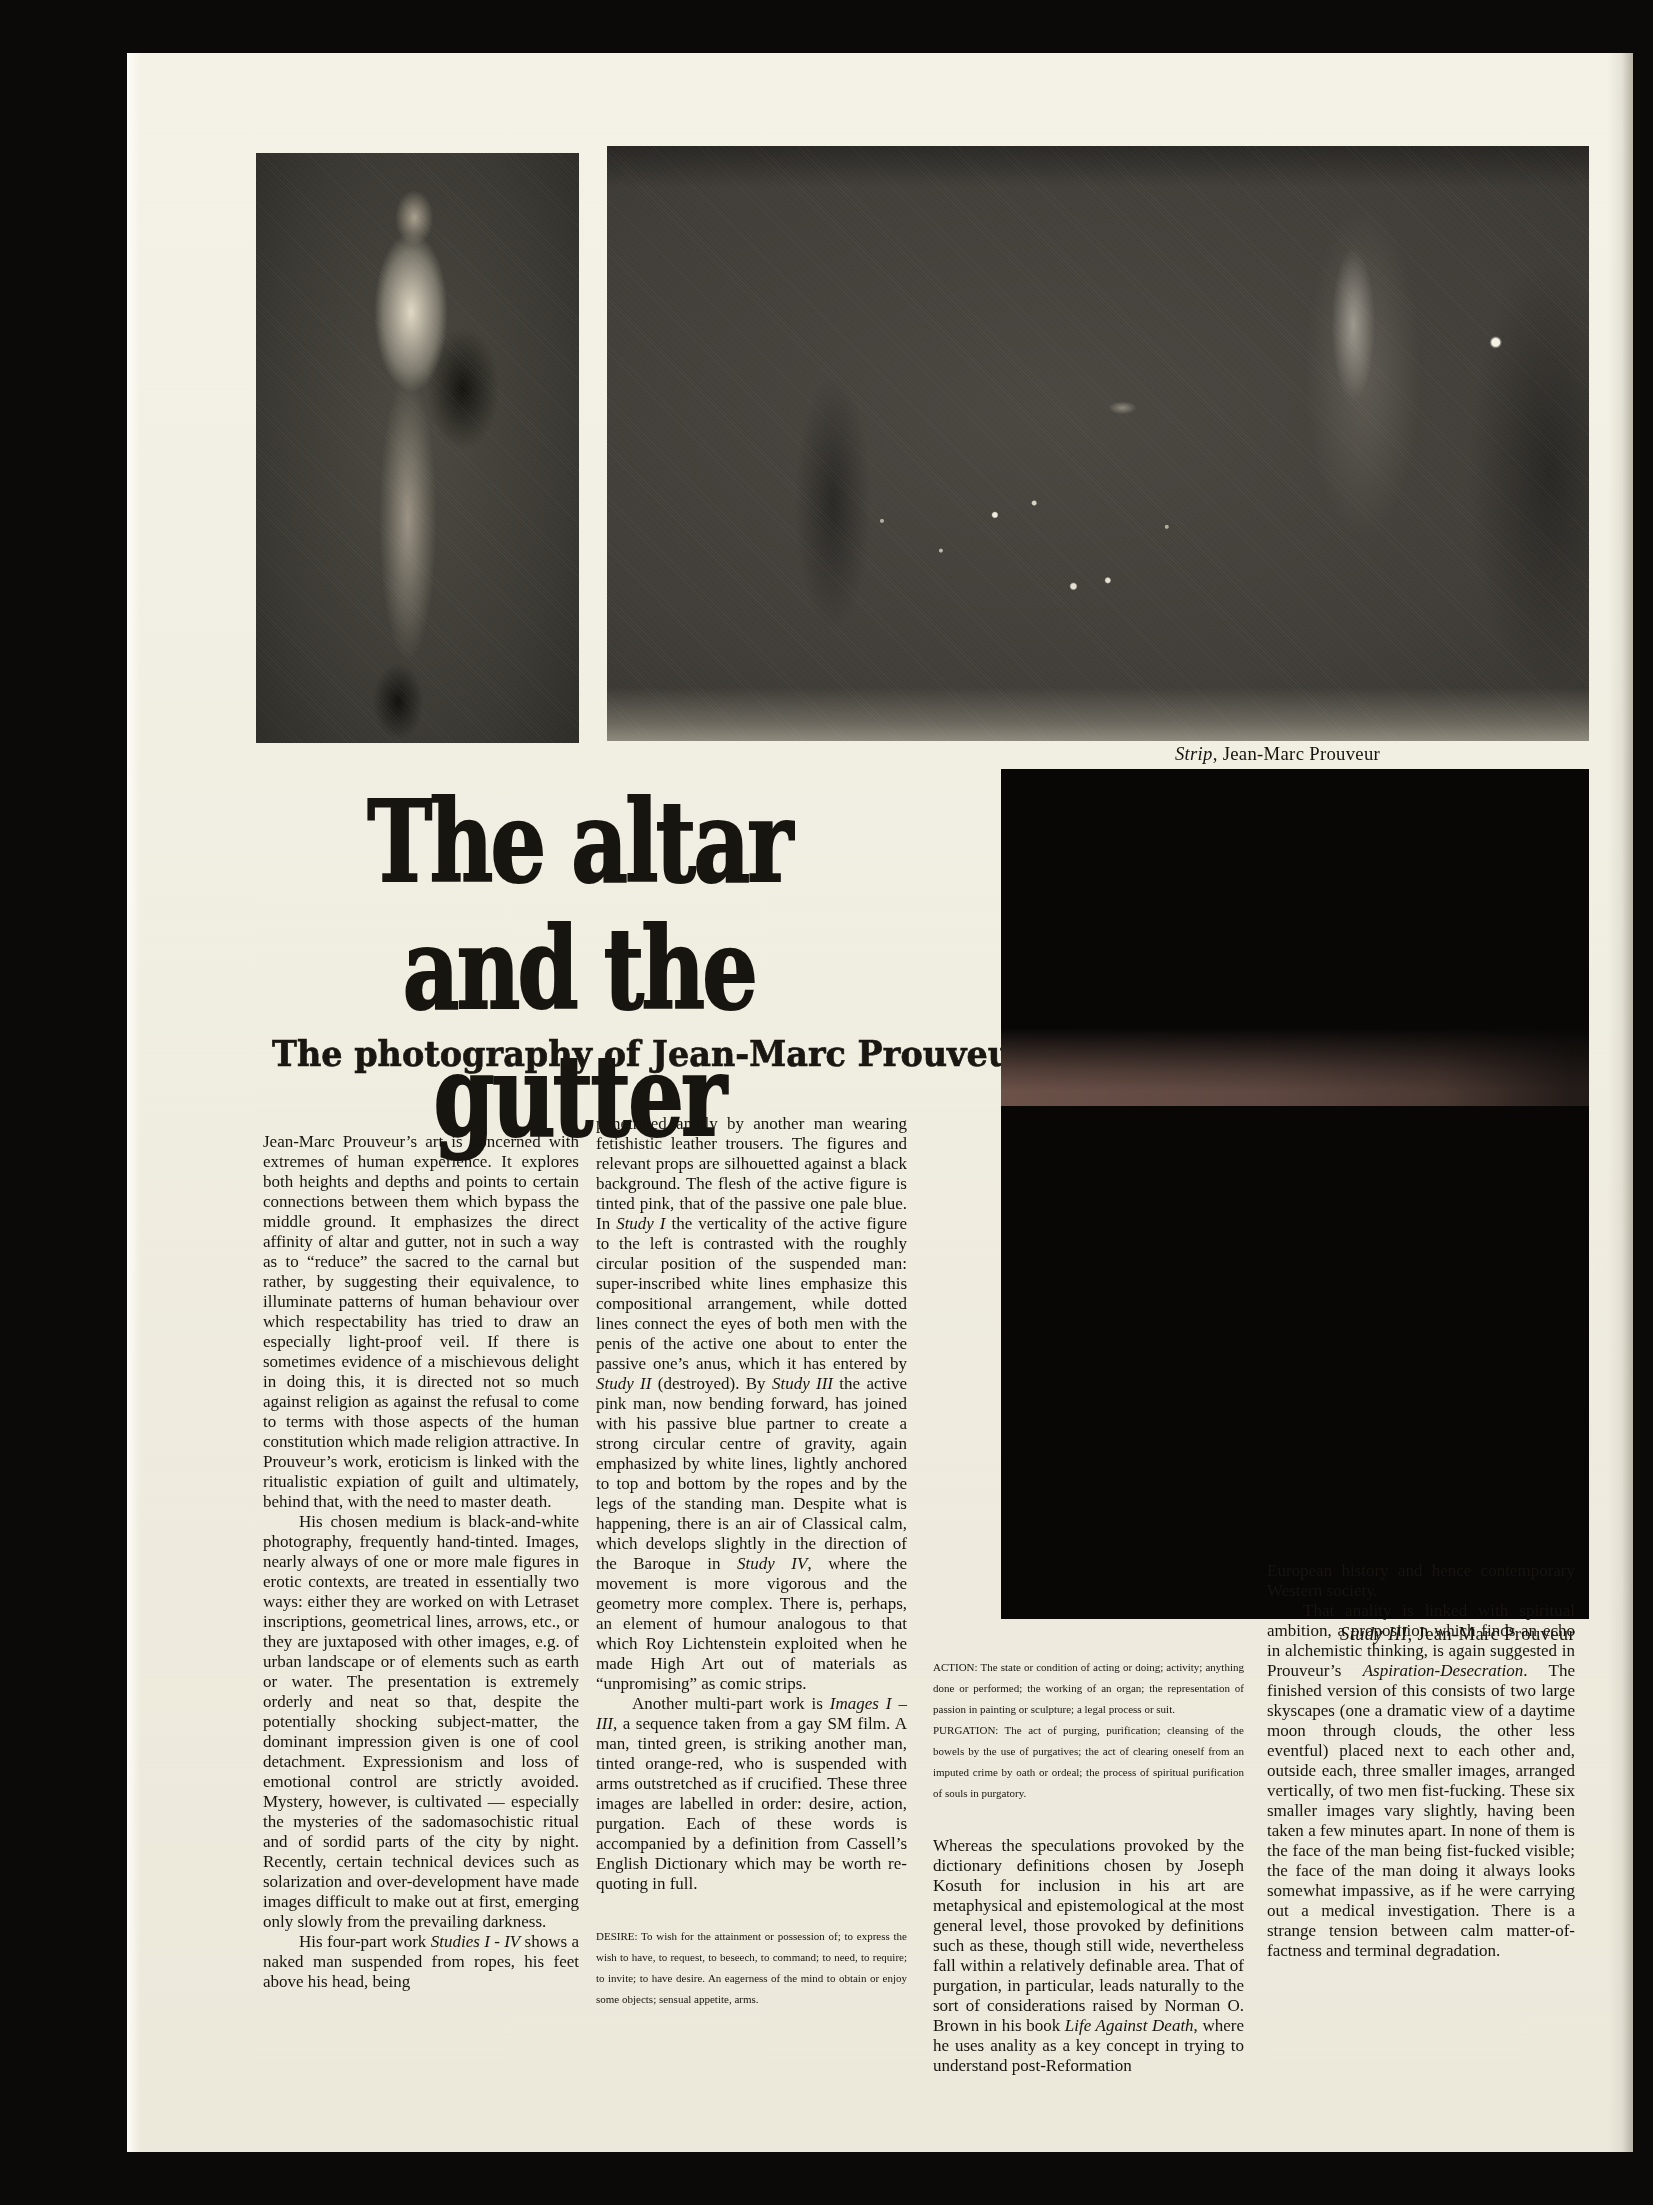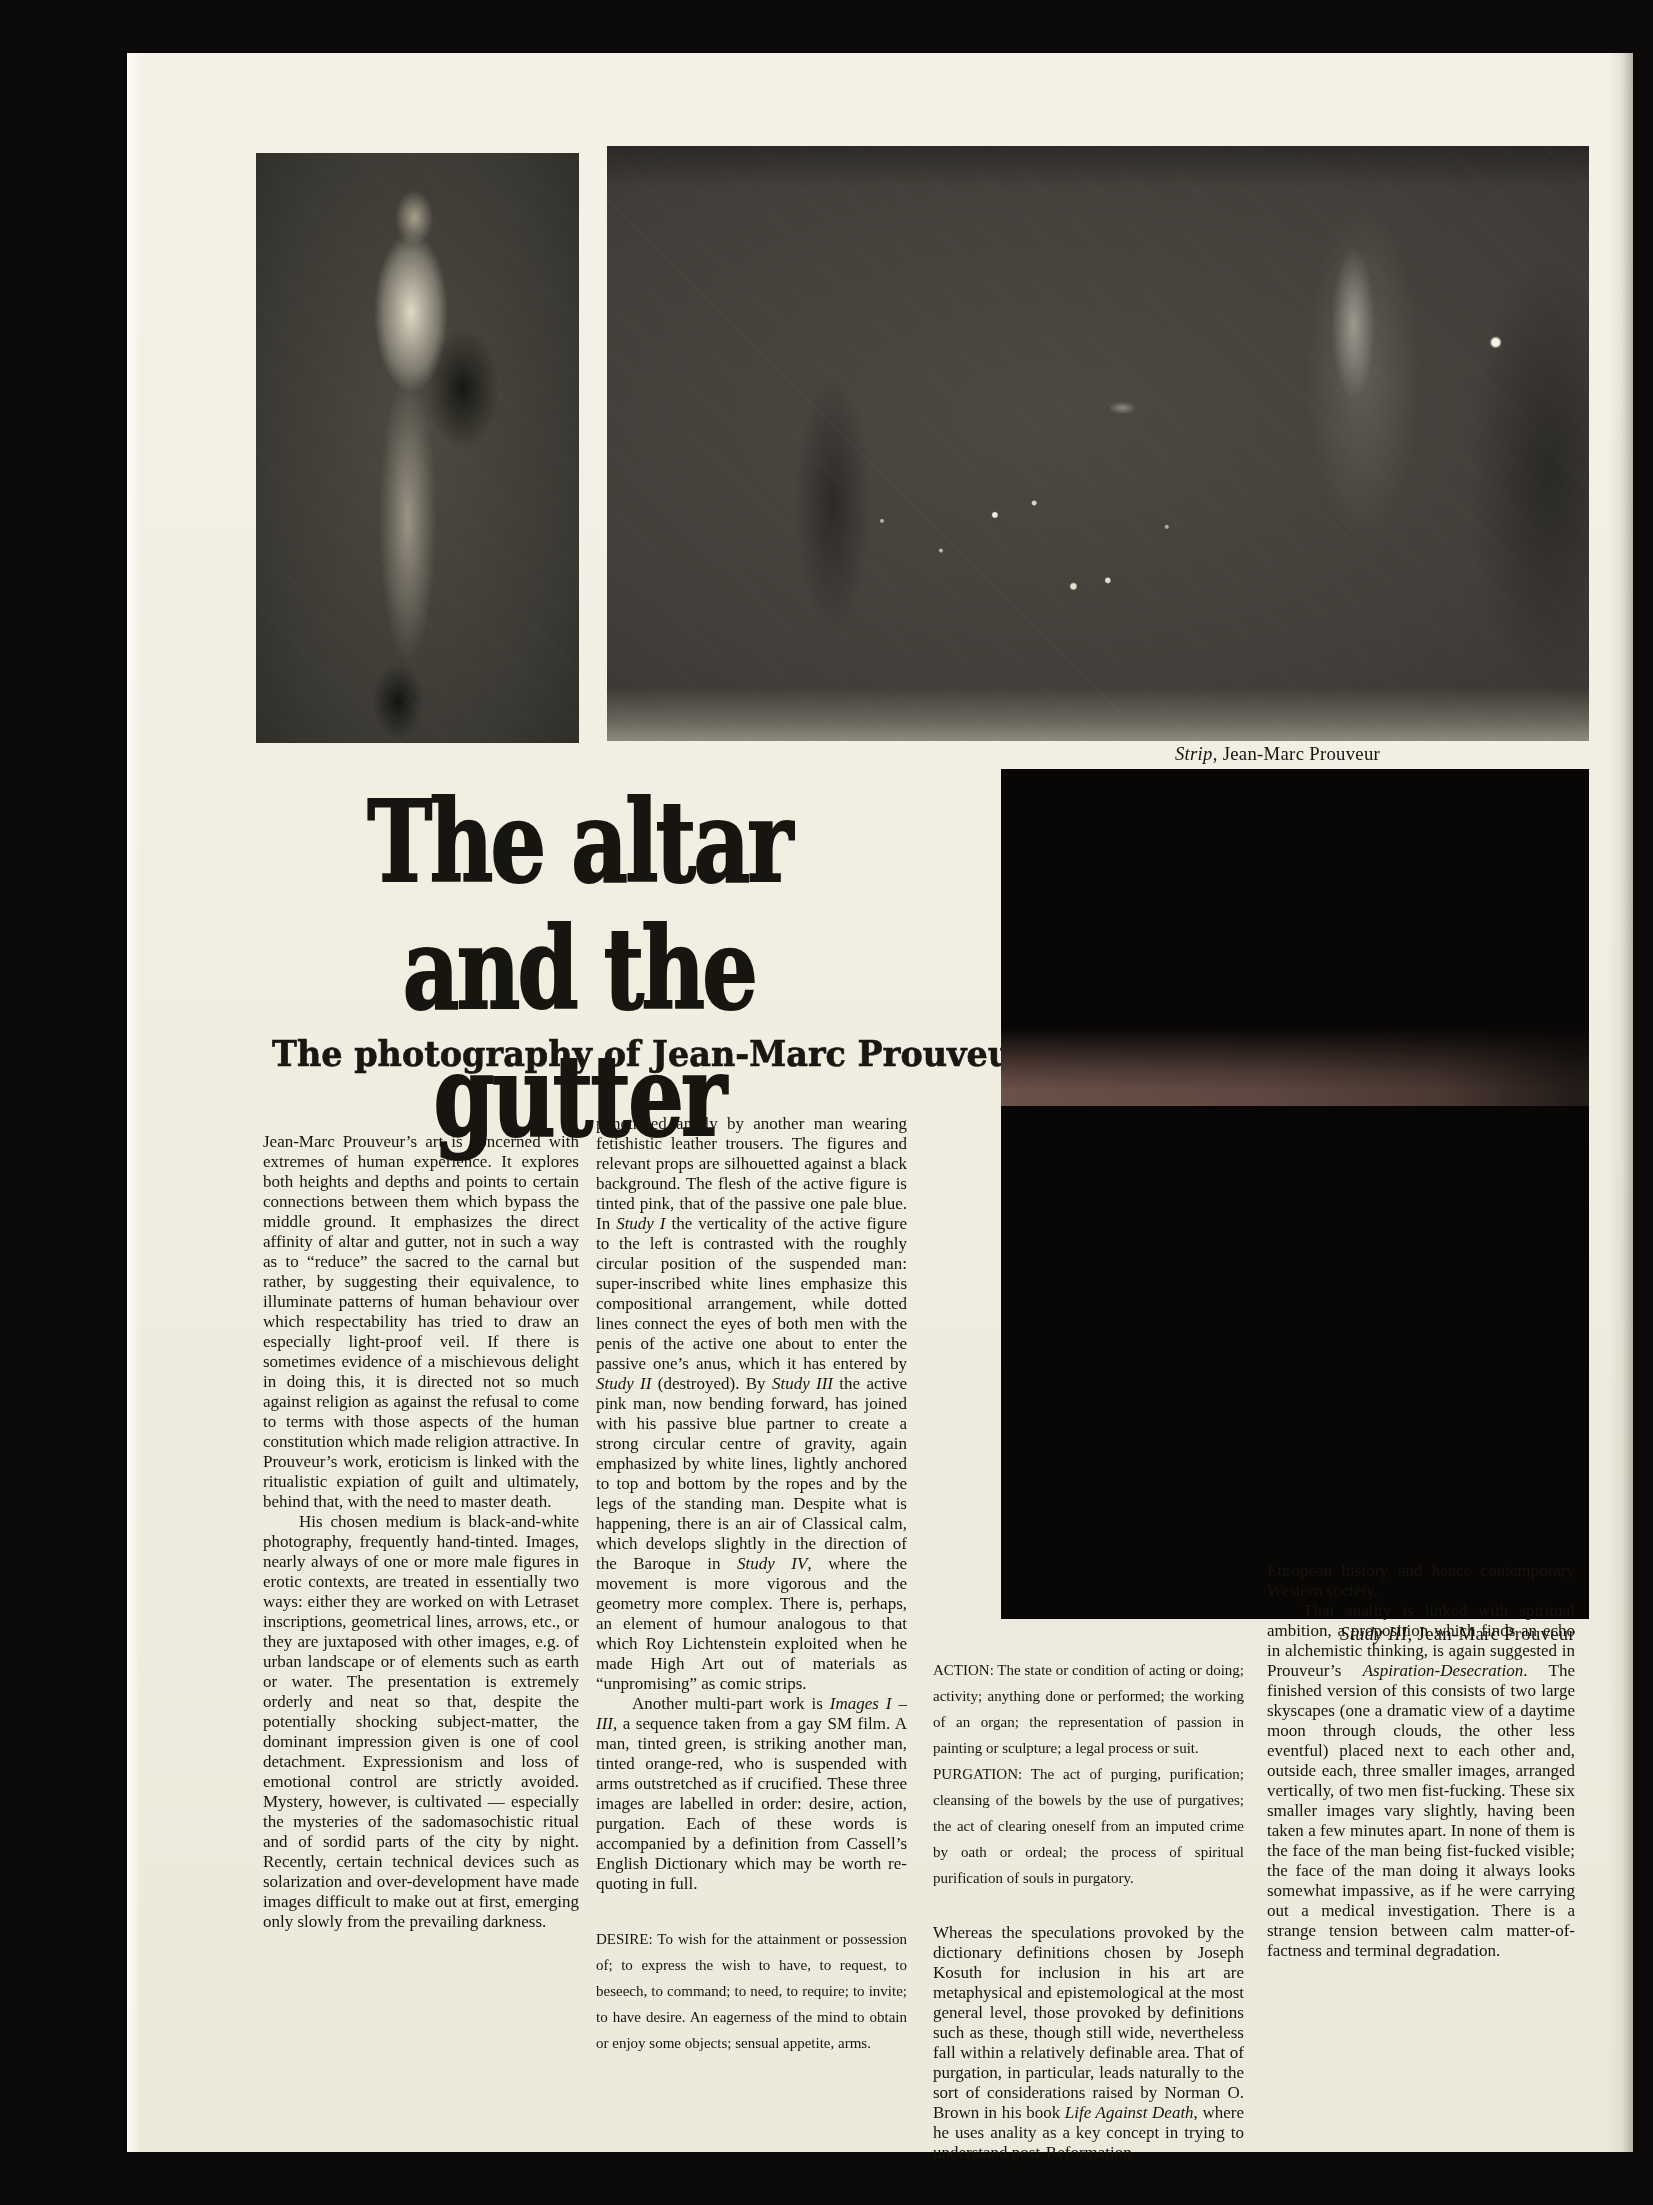--- a/index.html
+++ b/index.html
@@ -94,21 +94,21 @@
     transform:scaleX(.93);transform-origin:0 50%;
     -webkit-text-stroke:0.7px #1a1712;
   }
   .col{
     position:absolute;font-size:17px;line-height:20px;
     text-align:justify;color:#17140f;
     -webkit-hyphens:auto;hyphens:auto;
   }
   .col p{margin:0;}
   p.indent{text-indent:36px;}
-  p.small{font-size:15px;line-height:26px;}
+  p.small{font-size:11px;line-height:21px;}
   p.gap{margin-top:32px;}
   .col1{left:136px;top:1079px;width:316px;}
   .col2{left:469px;top:1061px;width:311px;}
   .col3{left:806px;top:1604px;width:311px;}
   .col4{left:1140px;top:1508px;width:308px;}
 </style>
 </head>
 <body>
 
 <div class="page">
@@ -127,20 +127,21 @@
 
   <div class="study">
     <div class="study-band"></div>
   </div>
 
   <div class="caption caption-study"><span class="it">Study III</span><span>, Jean-Marc Prouveur</span></div>
 
   <div class="col col1">
     <p class="para"><span>Jean-Marc Prouveur’s art is concerned with extremes of human experience. It explores both heights and depths and points to certain connections between them which bypass the middle ground. It emphasizes the direct affinity of altar and gutter, not in such a way as to “reduce” the sacred to the carnal but rather, by suggesting their equivalence, to illuminate patterns of human behaviour over which respectability has tried to draw an especially light-proof veil. If there is sometimes evidence of a mischievous delight in doing this, it is directed not so much against religion as against the refusal to come to terms with those aspects of the human constitution which made religion attractive. In Prouveur’s work, eroticism is linked with the ritualistic expiation of guilt and ultimately, behind that, with the need to master death.</span></p>
     <p class="para indent"><span>His chosen medium is black-and-white photography, frequently hand-tinted. Images, nearly always of one or more male figures in erotic contexts, are treated in essentially two ways: either they are worked on with Letraset inscriptions, geometrical lines, arrows, etc., or they are juxtaposed with other images, e.g. of urban landscape or of elements such as earth or water. The presentation is extremely orderly and neat so that, despite the potentially shocking subject-matter, the dominant impression given is one of cool detachment. Expressionism and loss of emotional control are strictly avoided. Mystery, however, is cultivated — especially the mysteries of the sadomasochistic ritual and of sordid parts of the city by night. Recently, certain technical devices such as solarization and over-development have made images difficult to make out at first, emerging only slowly from the prevailing darkness.</span></p>
+    <p class="para indent"><span>His four-part work </span><span class="it">Studies I - IV</span><span> shows a naked man suspended from ropes, his feet above his head, being</span></p>
   </div>
 
   <div class="col col2">
     <p class="para"><span>penetrated anally by another man wearing fetishistic leather trousers. The figures and relevant props are silhouetted against a black background. The flesh of the active figure is tinted pink, that of the passive one pale blue. In </span><span class="it">Study I</span><span> the verticality of the active figure to the left is contrasted with the roughly circular position of the suspended man: super-inscribed white lines emphasize this compositional arrangement, while dotted lines connect the eyes of both men with the penis of the active one about to enter the passive one’s anus, which it has entered by </span><span class="it">Study II</span><span> (destroyed). By </span><span class="it">Study III</span><span> the active pink man, now bending forward, has joined with his passive blue partner to create a strong circular centre of gravity, again emphasized by white lines, lightly anchored to top and bottom by the ropes and by the legs of the standing man. Despite what is happening, there is an air of Classical calm, which develops slightly in the direction of the Baroque in </span><span class="it">Study IV</span><span>, where the movement is more vigorous and the geometry more complex. There is, perhaps, an element of humour analogous to that which Roy Lichtenstein exploited when he made High Art out of materials as “unpromising” as comic strips.</span></p>
     <p class="para indent"><span>Another multi-part work is </span><span class="it">Images I – III,</span><span> a sequence taken from a gay SM film. A man, tinted green, is striking another man, tinted orange-red, who is suspended with arms outstretched as if crucified. These three images are labelled in order: desire, action, purgation. Each of these words is accompanied by a definition from Cassell’s English Dictionary which may be worth re-quoting in full.</span></p>
     <p class="para small gap"><span>DESIRE: To wish for the attainment or possession of; to express the wish to have, to request, to beseech, to command; to need, to require; to invite; to have desire. An eagerness of the mind to obtain or enjoy some objects; sensual appetite, arms.</span></p>
   </div>
 
   <div class="col col3">
     <p class="para small"><span>ACTION: The state or condition of acting or doing; activity; anything done or performed; the working of an organ; the representation of passion in painting or sculpture; a legal process or suit.</span></p>

